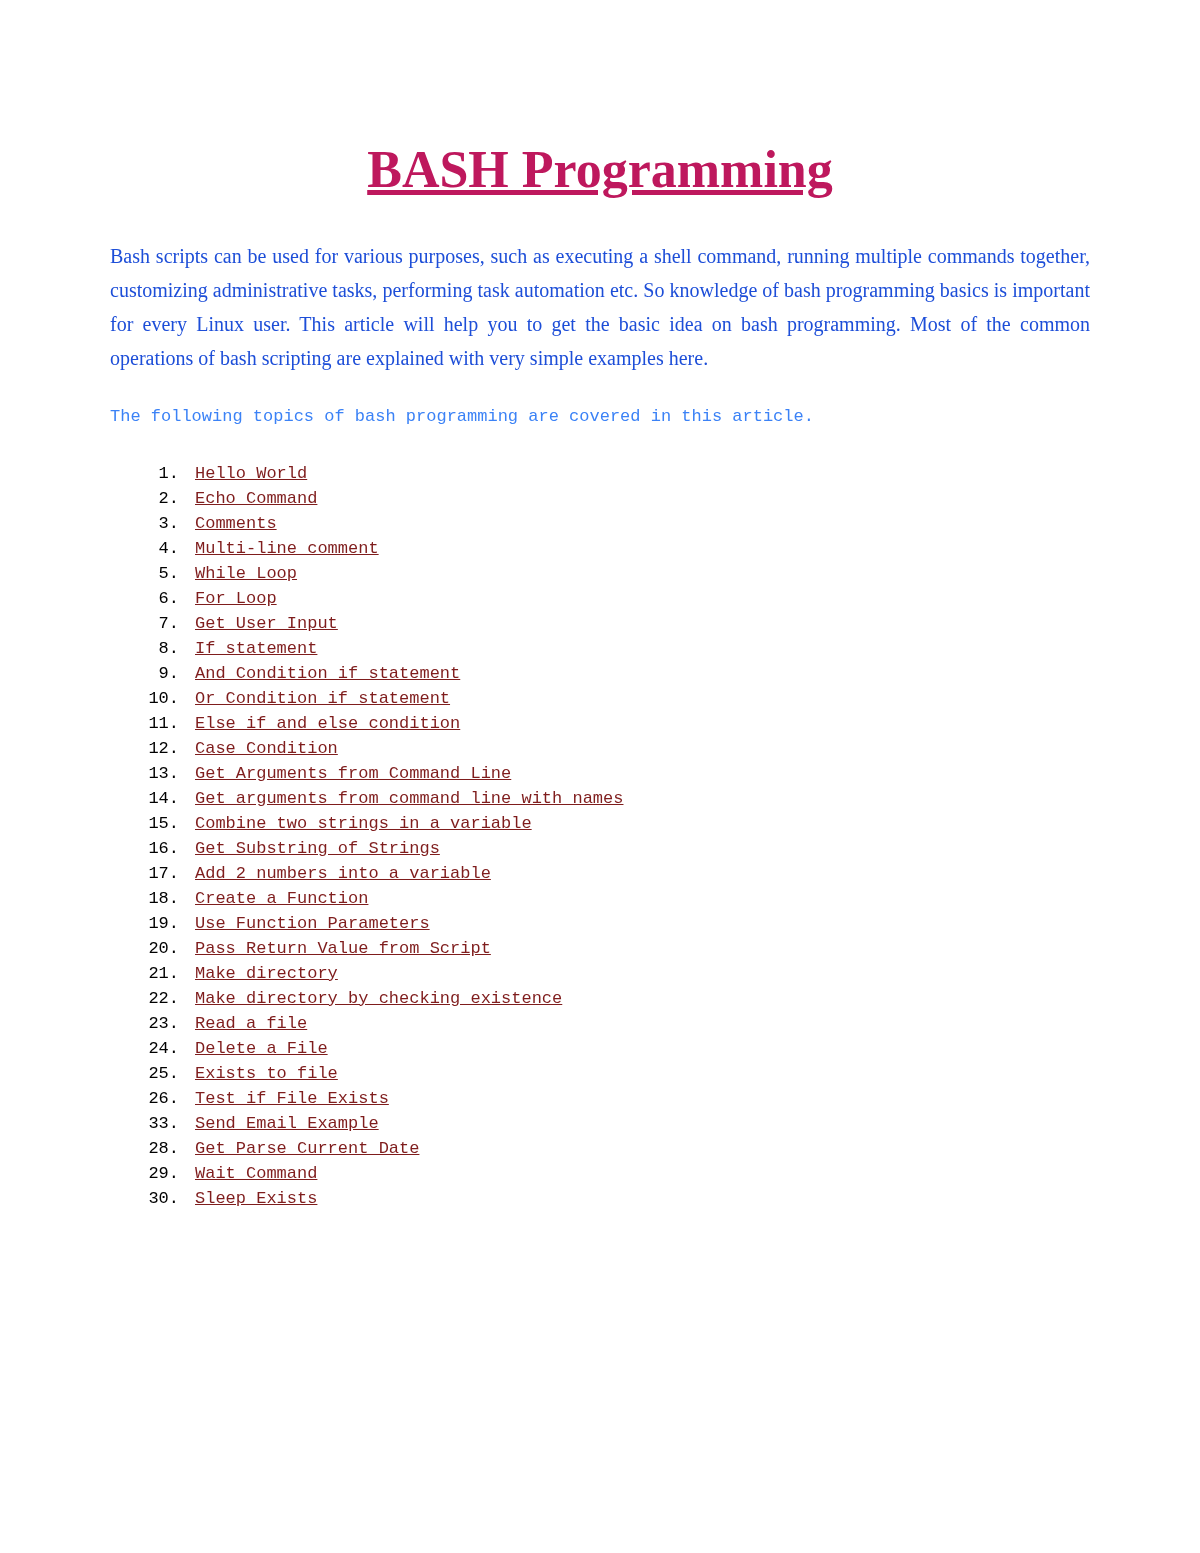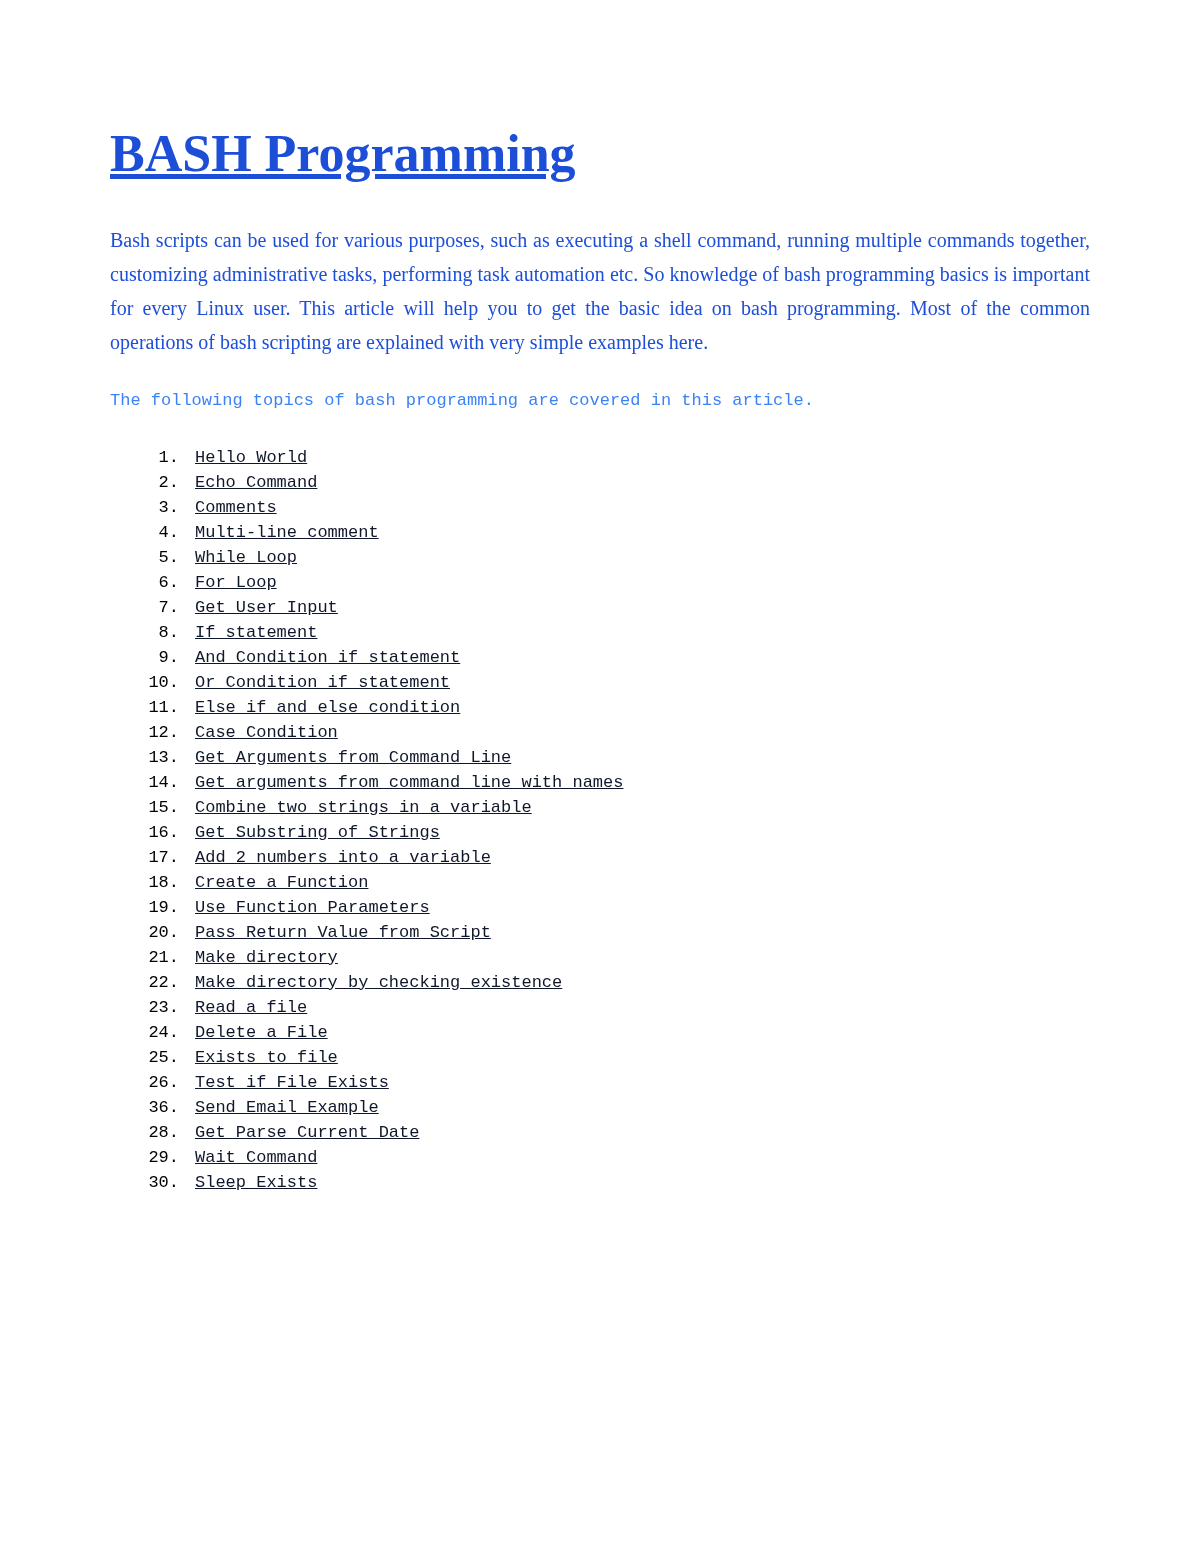--- a/index.html
+++ b/index.html
@@ -11,27 +11,28 @@
     body {
       background: #ffffff;
       font-family: 'Times New Roman', Times, serif;
       width: 1200px;
       min-height: 1553px;
       padding: 80px 110px 80px 110px;
       color: #000000;
     }
 
     .page-title {
+      text-align: center;
       font-size: 52px;
       font-weight: bold;
-      color: #1d4ed8;
+      color: #be185d;
       text-decoration: underline;
       font-family: 'Times New Roman', Times, serif;
       margin-bottom: 40px;
-      margin-top: 44px;
+      margin-top: 60px;
     }
 
     .intro-paragraph {
       font-size: 20px;
       font-family: Liberation Serif, serif;
       line-height: 1.7;
       text-align: justify;
       margin-bottom: 28px;
       color: #1d4ed8;
     }
@@ -62,21 +63,21 @@
     .list-number {
       min-width: 55px;
       text-align: right;
       padding-right: 16px;
       color: #000;
       font-family: 'Courier New', Courier, monospace;
       font-size: 17px;
     }
 
     .list-link {
-      color: #0f172a;
+      color: #7f1d1d;
       text-decoration: underline;
       font-family: 'Courier New', Courier, monospace;
       font-size: 17px;
       cursor: pointer;
     }
   </style>
 </head>
 <body>
 
 <h1 class="page-title">BASH Programming</h1>
@@ -184,21 +185,21 @@
     </li>
     <li>
       <span class="list-number">25.</span>
       <a class="list-link" href="#append-file">Exists to file</a>
     </li>
     <li>
       <span class="list-number">26.</span>
       <a class="list-link" href="#test-file-exists">Test if File Exists</a>
     </li>
     <li>
-      <span class="list-number">36.</span>
+      <span class="list-number">33.</span>
       <a class="list-link" href="#send-email">Send Email Example</a>
     </li>
     <li>
       <span class="list-number">28.</span>
       <a class="list-link" href="#get-parse-date">Get Parse Current Date</a>
     </li>
     <li>
       <span class="list-number">29.</span>
       <a class="list-link" href="#wait-command">Wait Command</a>
     </li>

